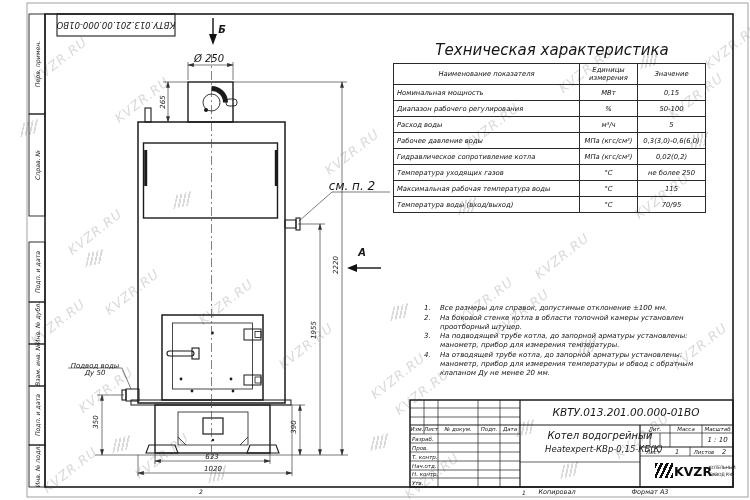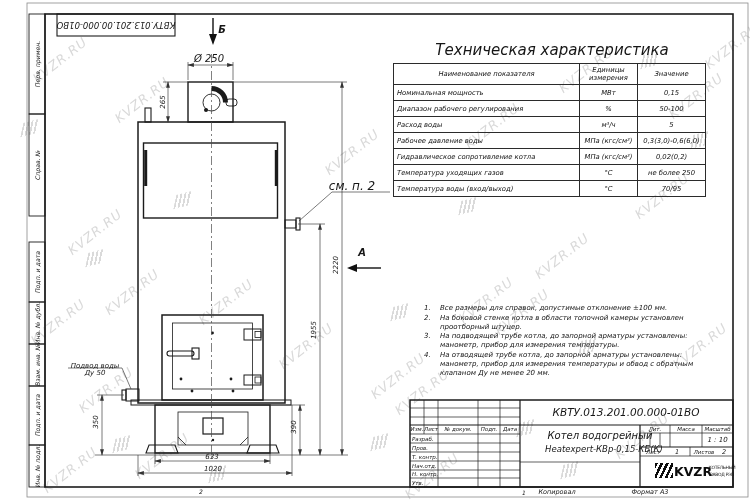--- a/index.html
+++ b/index.html
@@ -260,20 +260,25 @@
         <td class="nm">Гидравлическое сопротивление котла</td>
         <td>МПа (кгс/см²)</td>
         <td>0,02(0,2)</td>
       </tr>
   <tr>
         <td class="nm">Температура уходящих газов</td>
         <td>°С</td>
         <td>не более 250</td>
       </tr>
   <tr>
+        <td class="nm">Максимальная рабочая температура воды</td>
+        <td>°С</td>
+        <td>115</td>
+      </tr>
+  <tr>
         <td class="nm">Температура воды (вход/выход)</td>
         <td>°С</td>
         <td>70/95</td>
       </tr>
 </tbody>
   </table>
 
 <div id="notes">
   <div class="note">
       <span class="n">1.</span>

